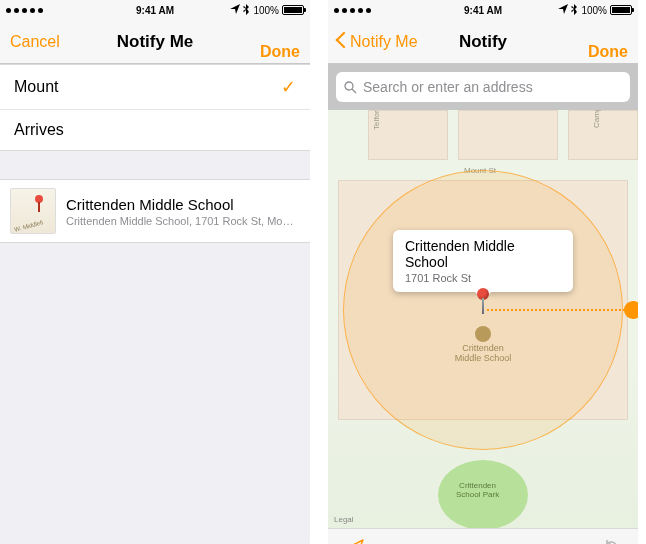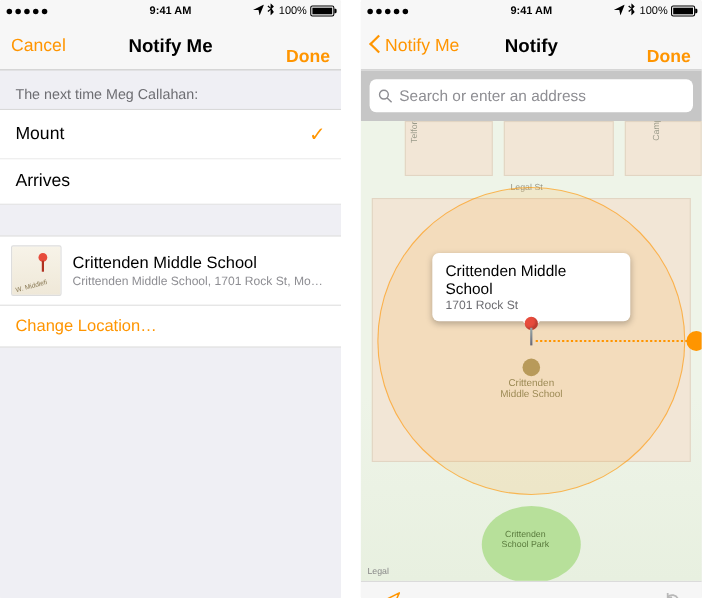--- a/index.html
+++ b/index.html
@@ -236,42 +236,40 @@
     </div>
   </div>
 
   <div class="nav-bar">
     <div class="nav-left">Cancel</div>
     <div class="nav-title">Notify Me</div>
     <div class="nav-right">Done</div>
   </div>
 
   <div class="left-body">
-    <div class="section-header">The next time Meg Callahan:</div>
     <div class="list">
       <div class="row">
         <span>Mount</span>
         <span class="check">✓</span>
       </div>
       <div class="row">
         <span>Arrives</span>
       </div>
     </div>
 
     <div class="location-card">
       <div class="loc-thumb">
         <span class="pin"></span>
         <span class="label">W. Middlefi</span>
       </div>
       <div class="loc-info">
         <div class="loc-title">Crittenden Middle School</div>
         <div class="loc-sub">Crittenden Middle School, 1701 Rock St, Mount...</div>
       </div>
     </div>
-    <div class="change-loc">Change Location…</div>
   </div>
 </div>
 
 <div class="phone right">
 
   <div class="status-bar">
     <div class="status-left">
       <span class="dot"></span>
         <span class="dot"></span>
         <span class="dot"></span>
@@ -318,21 +316,21 @@
 
   <div class="map-area">
 
     <div class="block" style="left:40px; top:0; width:80px; height:50px;"></div>
     <div class="block" style="left:130px; top:0; width:100px; height:50px;"></div>
     <div class="block" style="left:240px; top:0; width:70px; height:50px;"></div>
     <div class="block" style="left:10px; top:70px; width:290px; height:240px;"></div>
 
     <div class="road-label" style="left:44px; top:20px; transform:rotate(-90deg); transform-origin:left top;">Telford Ave</div>
     <div class="road-label" style="left:264px; top:18px; transform:rotate(-90deg); transform-origin:left top;">Camp Ave</div>
-    <div class="road-label" style="left:136px; top:56px;">Legal St</div>
+    <div class="road-label" style="left:136px; top:56px;">Mount St</div>
 
     <div class="geofence" style="left:15px; top:60px; width:280px; height:280px;"></div>
 
     <div class="radius-line" style="left:159px; top:199px; width:146px;"></div>
     <div class="radius-handle" style="left:296px; top:191px;"></div>
 
     <div class="callout">
       <div class="ct">Crittenden Middle School</div>
       <div class="cs">1701 Rock St</div>
     </div>

